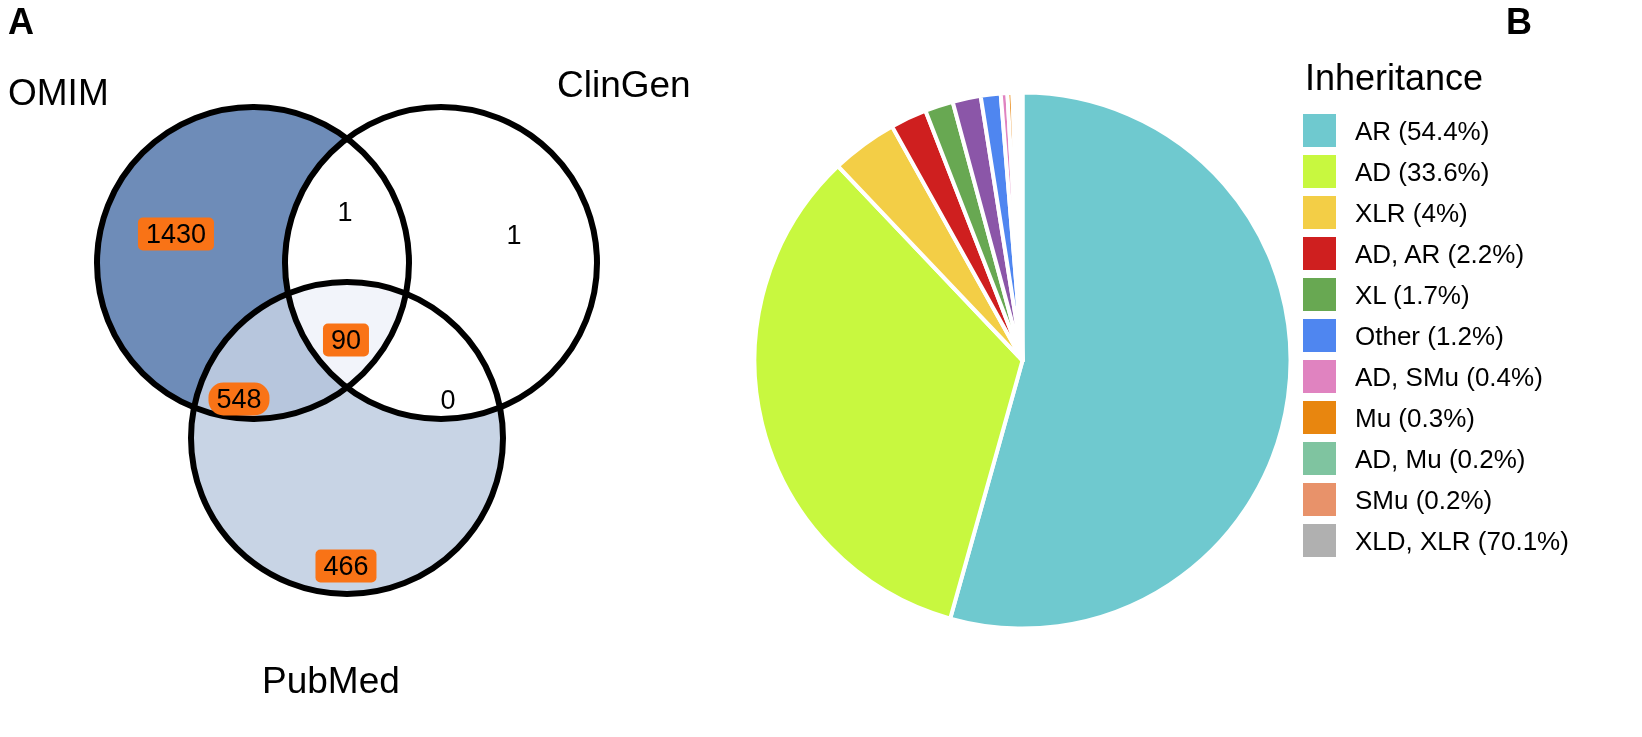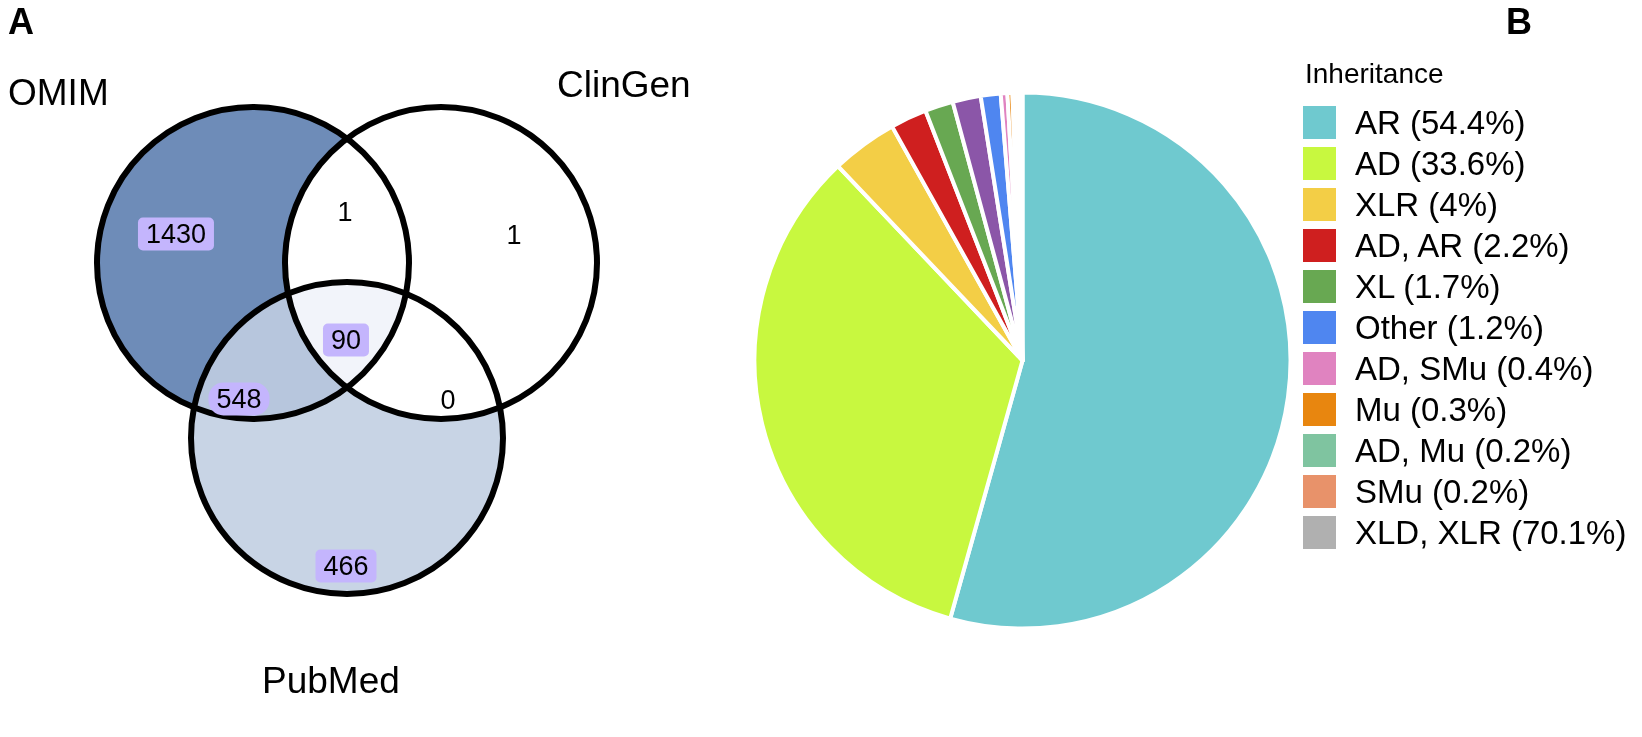--- a/index.html
+++ b/index.html
@@ -15,32 +15,32 @@
   
   #panel-a{position:absolute;left:0;top:0;width:740px;height:737px;}
   #venn-svg{position:absolute;left:0;top:0;}
   .venn-set-label{position:absolute;font-size:37px;line-height:1;white-space:nowrap;}
   #venn-label-omim{left:8px;top:66px;margin-top:8px;}
   #venn-label-clingen{left:557px;top:66px;}
   #venn-label-pubmed{left:262px;top:662px;}
 
   .venn-count{position:absolute;font-size:27px;line-height:1;white-space:nowrap;
               transform:translate(-50%,-50%);padding:3px 8px;border-radius:5px;}
-  .venn-count.boxed{background:#c4b5fd;}
+  .venn-count.boxed{background:#f97316;}
   .venn-count.plain{background:transparent;}
 
   
   #panel-b{position:absolute;left:740px;top:0;width:902px;height:737px;}
   #pie-svg{position:absolute;left:10px;top:88px;}
 
   #pie-legend{position:absolute;left:563px;top:60px;width:330px;}
-  #legend-title{font-size:28px;line-height:1;margin:0 0 14px 2px;white-space:nowrap;}
+  #legend-title{font-size:36px;line-height:1;margin:0 0 14px 2px;white-space:nowrap;}
   .legend-row{display:flex;align-items:center;height:41px;}
   .legend-swatch{width:33px;height:33px;flex:0 0 33px;}
-  .legend-label{font-size:33px;line-height:1;margin-left:19px;white-space:nowrap;}
+  .legend-label{font-size:26px;line-height:1;margin-left:19px;white-space:nowrap;}
 </style>
 </head>
 <body>
 
 <div id="figure">
 
   <div id="panel-a">
     <div class="panel-letter" id="panel-a-letter">A</div>
 
     <svg id="venn-svg" width="740" height="737" viewBox="0 0 740 737" aria-hidden="true">

